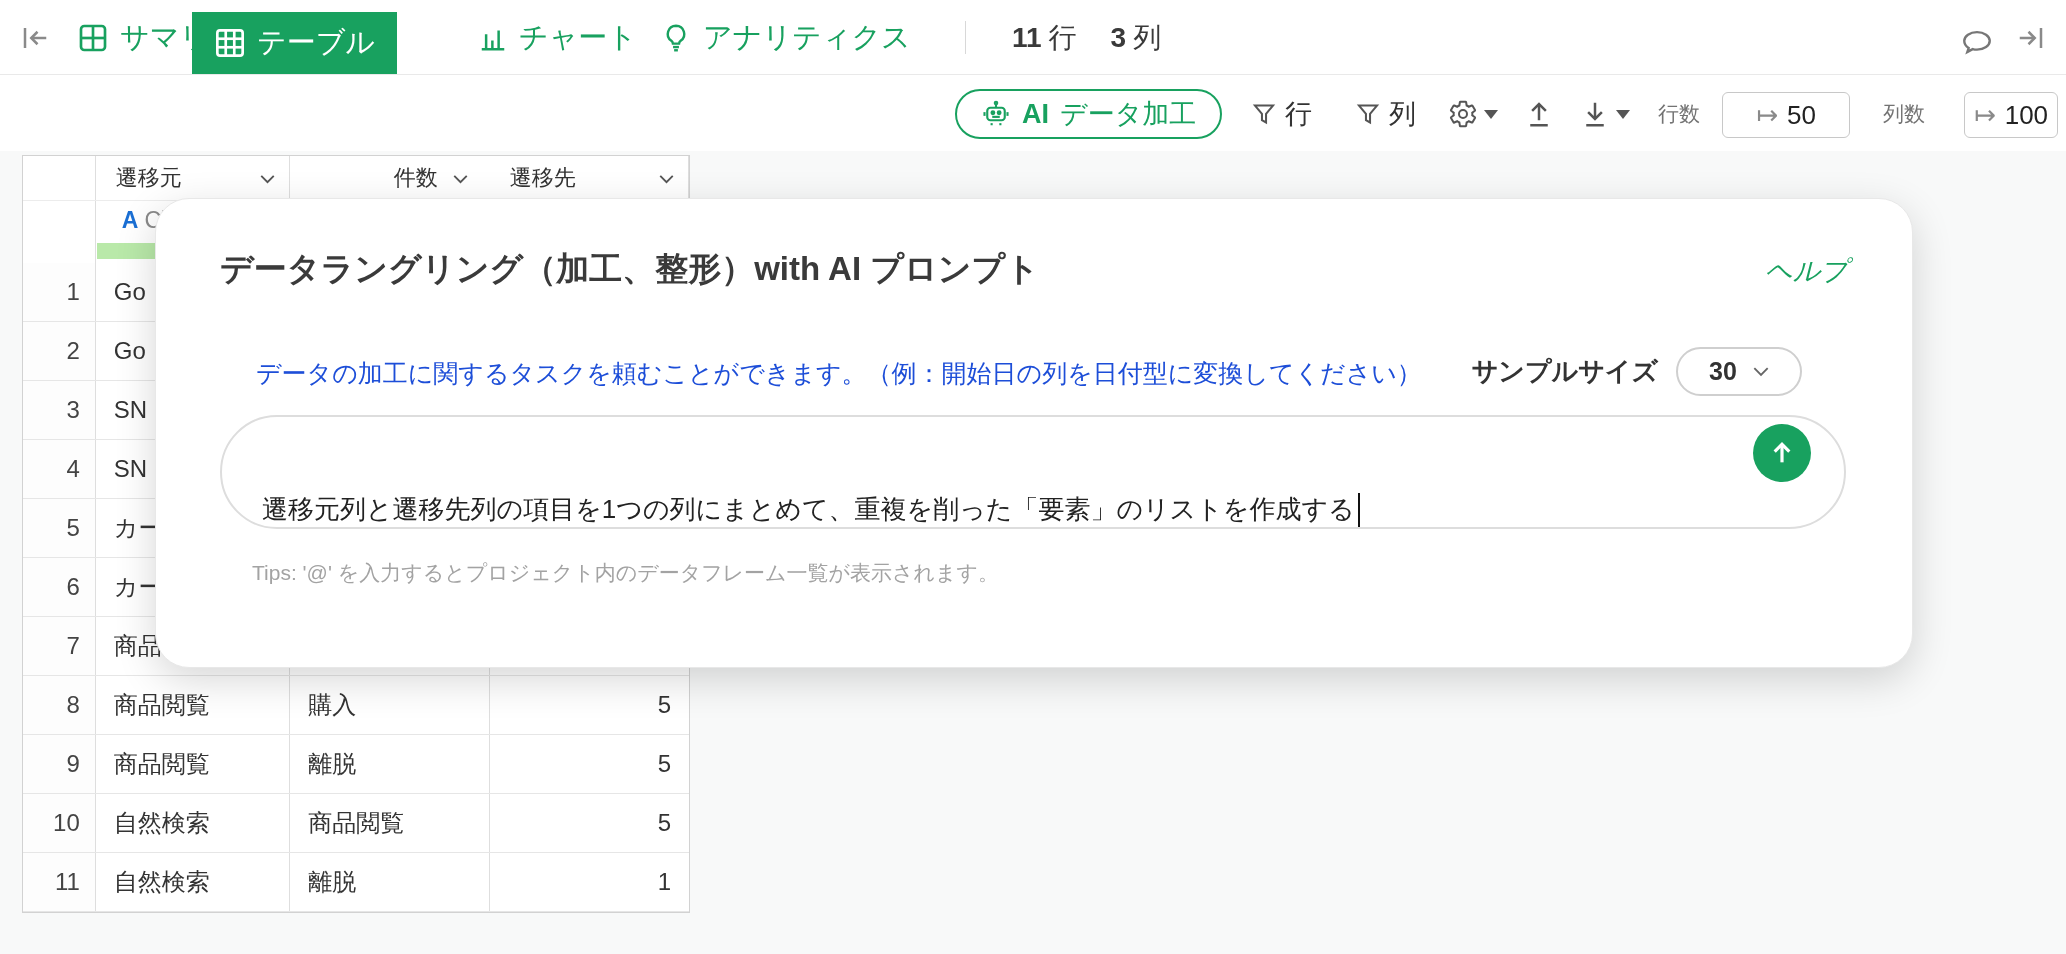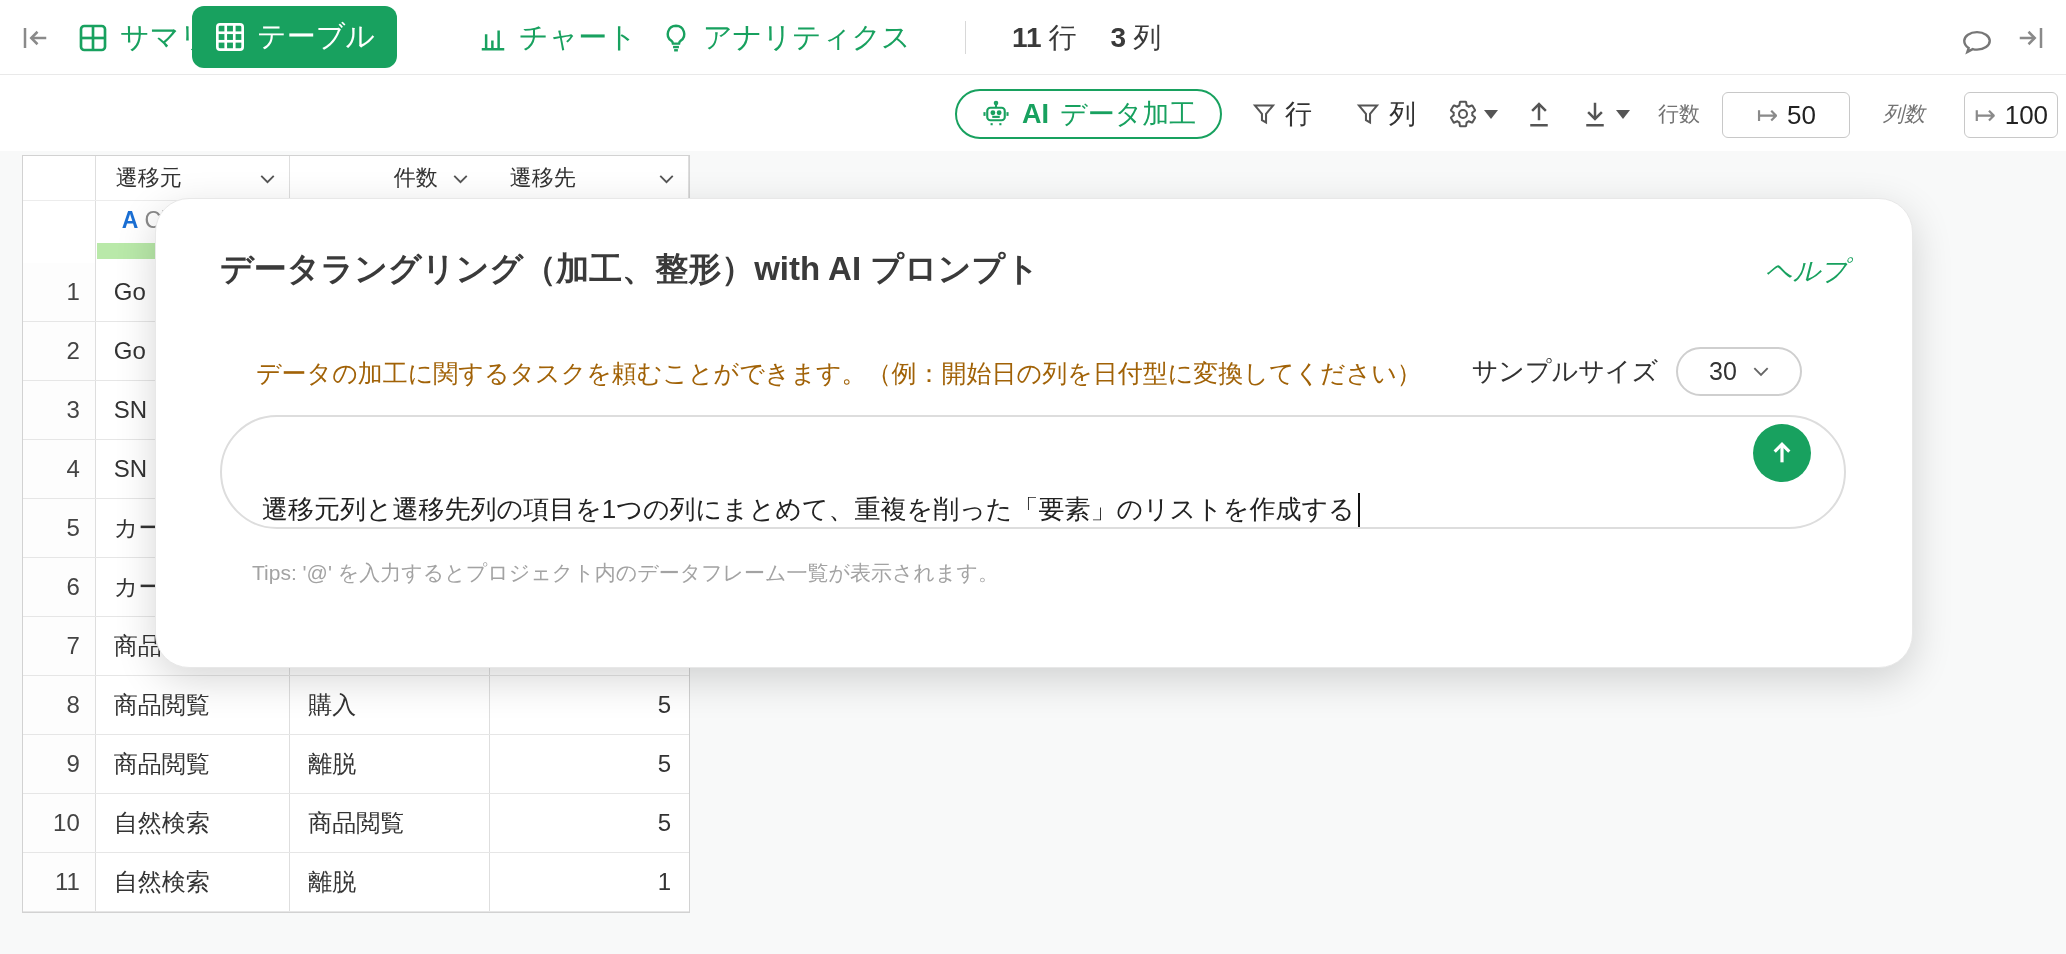--- a/index.html
+++ b/index.html
@@ -7,21 +7,21 @@
   .screen {
     position:relative; width:2066px; height:954px; overflow:hidden;
     font-family:"Liberation Sans","DejaVu Sans",sans-serif; color:#333; background:#fff;
   }
   svg { display:block; }
 
   
   .topbar { position:absolute; left:0; top:0; width:2066px; height:75px; background:#fff; border-bottom:1px solid #e9e9e9; }
   .icon-btn { position:absolute; color:#8a8a8a; cursor:pointer; }
   .tab { position:absolute; top:0; height:75px; display:flex; align-items:center; gap:11px; color:var(--green); font-size:29px; cursor:pointer; }
-  .tab-selected { top:6px; height:62px; background:var(--green); color:#fff; border-radius:12px; padding:0 22px; }
+  .tab-selected { top:12px; height:62px; background:var(--green); color:#fff; border-radius:0; padding:0 22px; }
   .tb-divider { position:absolute; left:965px; top:21px; width:1px; height:33px; background:#d8d8d8; }
   .counts { position:absolute; left:1012px; top:0; height:75px; display:flex; align-items:center; gap:34px; font-size:28px; color:#3a3a3a; }
   .count-group { display:flex; align-items:baseline; gap:7px; }
   .count-num { font-weight:bold; }
 
   
   .toolbar-item { position:absolute; top:89px; height:50px; display:flex; align-items:center; color:#333; font-size:27px; cursor:pointer; }
   .ai-pill { left:955px; border:2px solid var(--green); border-radius:26px; padding:0 24px; gap:11px; color:var(--green); background:#fff; }
   .ai-bold { font-weight:bold; }
   .funnel-group { gap:9px; }
@@ -53,22 +53,22 @@
   .hc1 { width:73px; border-right:1px solid #dedede; }
   .hc2 { width:195px; }
   .hc3 { width:200px; }
   .hc4 { width:200px; border-right:none; }
 
   
   .modal { position:absolute; left:155px; top:198px; width:1758px; height:470px; background:#fff; border:1px solid #e8e8e8;
            border-radius:34px; box-shadow:0 12px 40px rgba(0,0,0,0.16); z-index:10; }
   .modal-title { position:absolute; left:64px; top:48px; font-size:33px; font-weight:bold; color:#3a3a3a;text-align:center; }
   .help-link { position:absolute; right:64px; top:54px; font-size:27px; color:var(--green); cursor:pointer;font-style:italic; }
-  .modal-desc { position:absolute; left:100px; top:158px; font-size:25px; color:#a16207; }
-  .sample-group { position:absolute; right:110px; top:148px; display:flex; align-items:center; }
+  .modal-desc { position:absolute; left:100px; top:158px; font-size:25px; color:#1d4ed8; }
+  .sample-group { position:absolute; right:110px; top:148px; display:flex; align-items:center;font-weight:bold; }
   .sample-label { font-size:26px; color:#333; margin-right:18px; }
   .sample-select { width:126px; height:49px; border:2px solid #cfcfcf; border-radius:25px; display:flex; align-items:center; justify-content:center; gap:16px; font-size:25px; color:#333; cursor:pointer; background:#fff; }
   .prompt-pill { position:absolute; left:64px; right:66px; top:216px; height:114px; border:2px solid #ddd; border-radius:58px; background:#fff; cursor:text; }
   .prompt-text { position:absolute; left:40px; top:0; height:100%; display:flex; align-items:flex-end; font-size:26px; color:#222; white-space:nowrap; }
   .text-caret { display:inline-block; width:2px; height:34px; background:#111; margin-left:3px; }
   .send-btn { position:absolute; left:1597px; top:225px; width:58px; height:58px; border-radius:50%; background:var(--green); display:flex; align-items:center; justify-content:center; cursor:pointer; }
   .modal-tips { position:absolute; left:96px; top:360px; font-size:21px; color:#a3a3a3; }
 </style>
 </head>
 <body>
@@ -225,21 +225,21 @@
       </svg>
       <span class="caret"></span>
     </div>
 
     <div class="toolbar-item limit-label" style="left:1658px;">行数</div>
     <div class="limit-input" style="left:1722px; width:128px;">
       <span class="maparrow">↦</span>
       <span>50</span>
     </div>
 
-    <div class="toolbar-item limit-label" style="left:1883px;font-style:italic;">列数</div>
+    <div class="toolbar-item limit-label" style="left:1883px;">列数</div>
     <div class="limit-input" style="left:1964px; width:94px;">
       <span class="maparrow">↦</span>
       <span>100</span>
     </div>
   </div>
 
   <div class="table-area">
     <div class="table-box">
 
       <div class="hrow">

